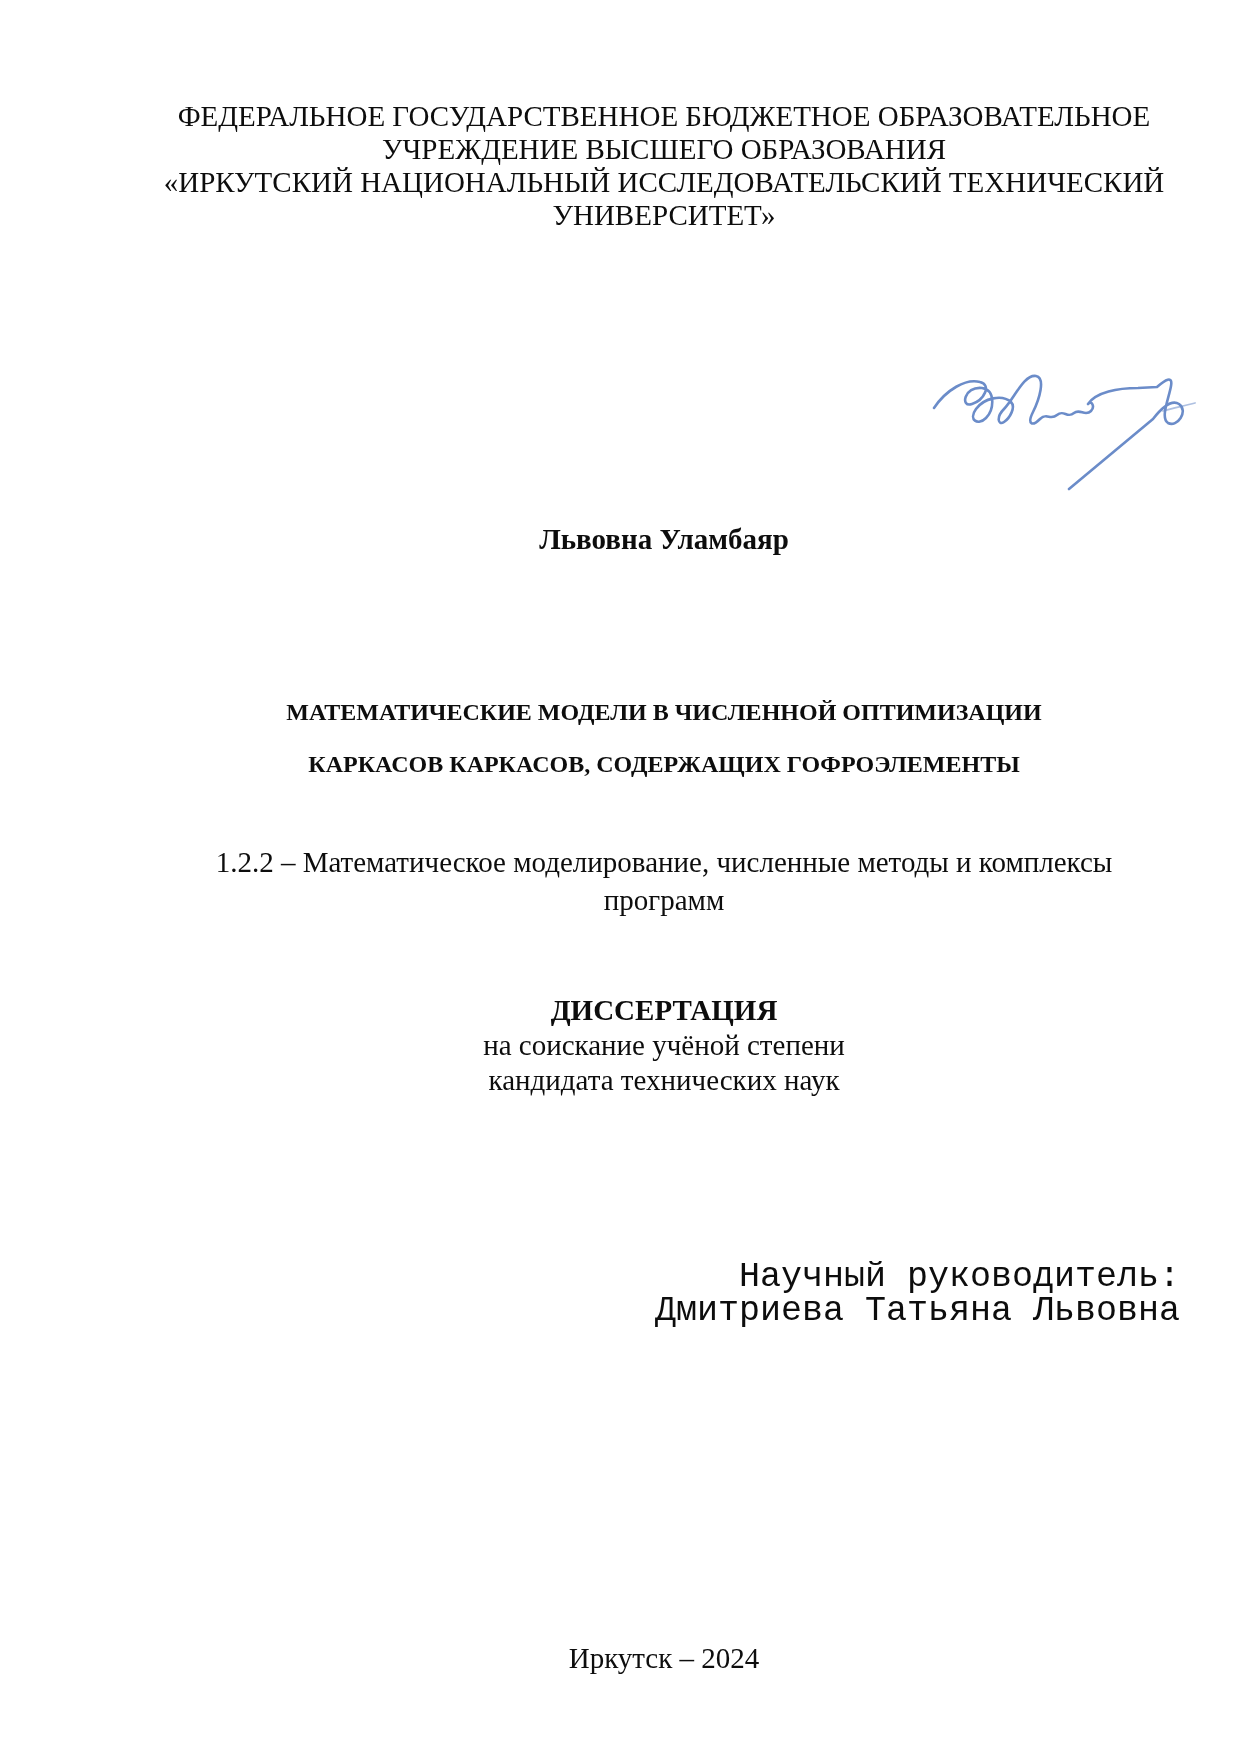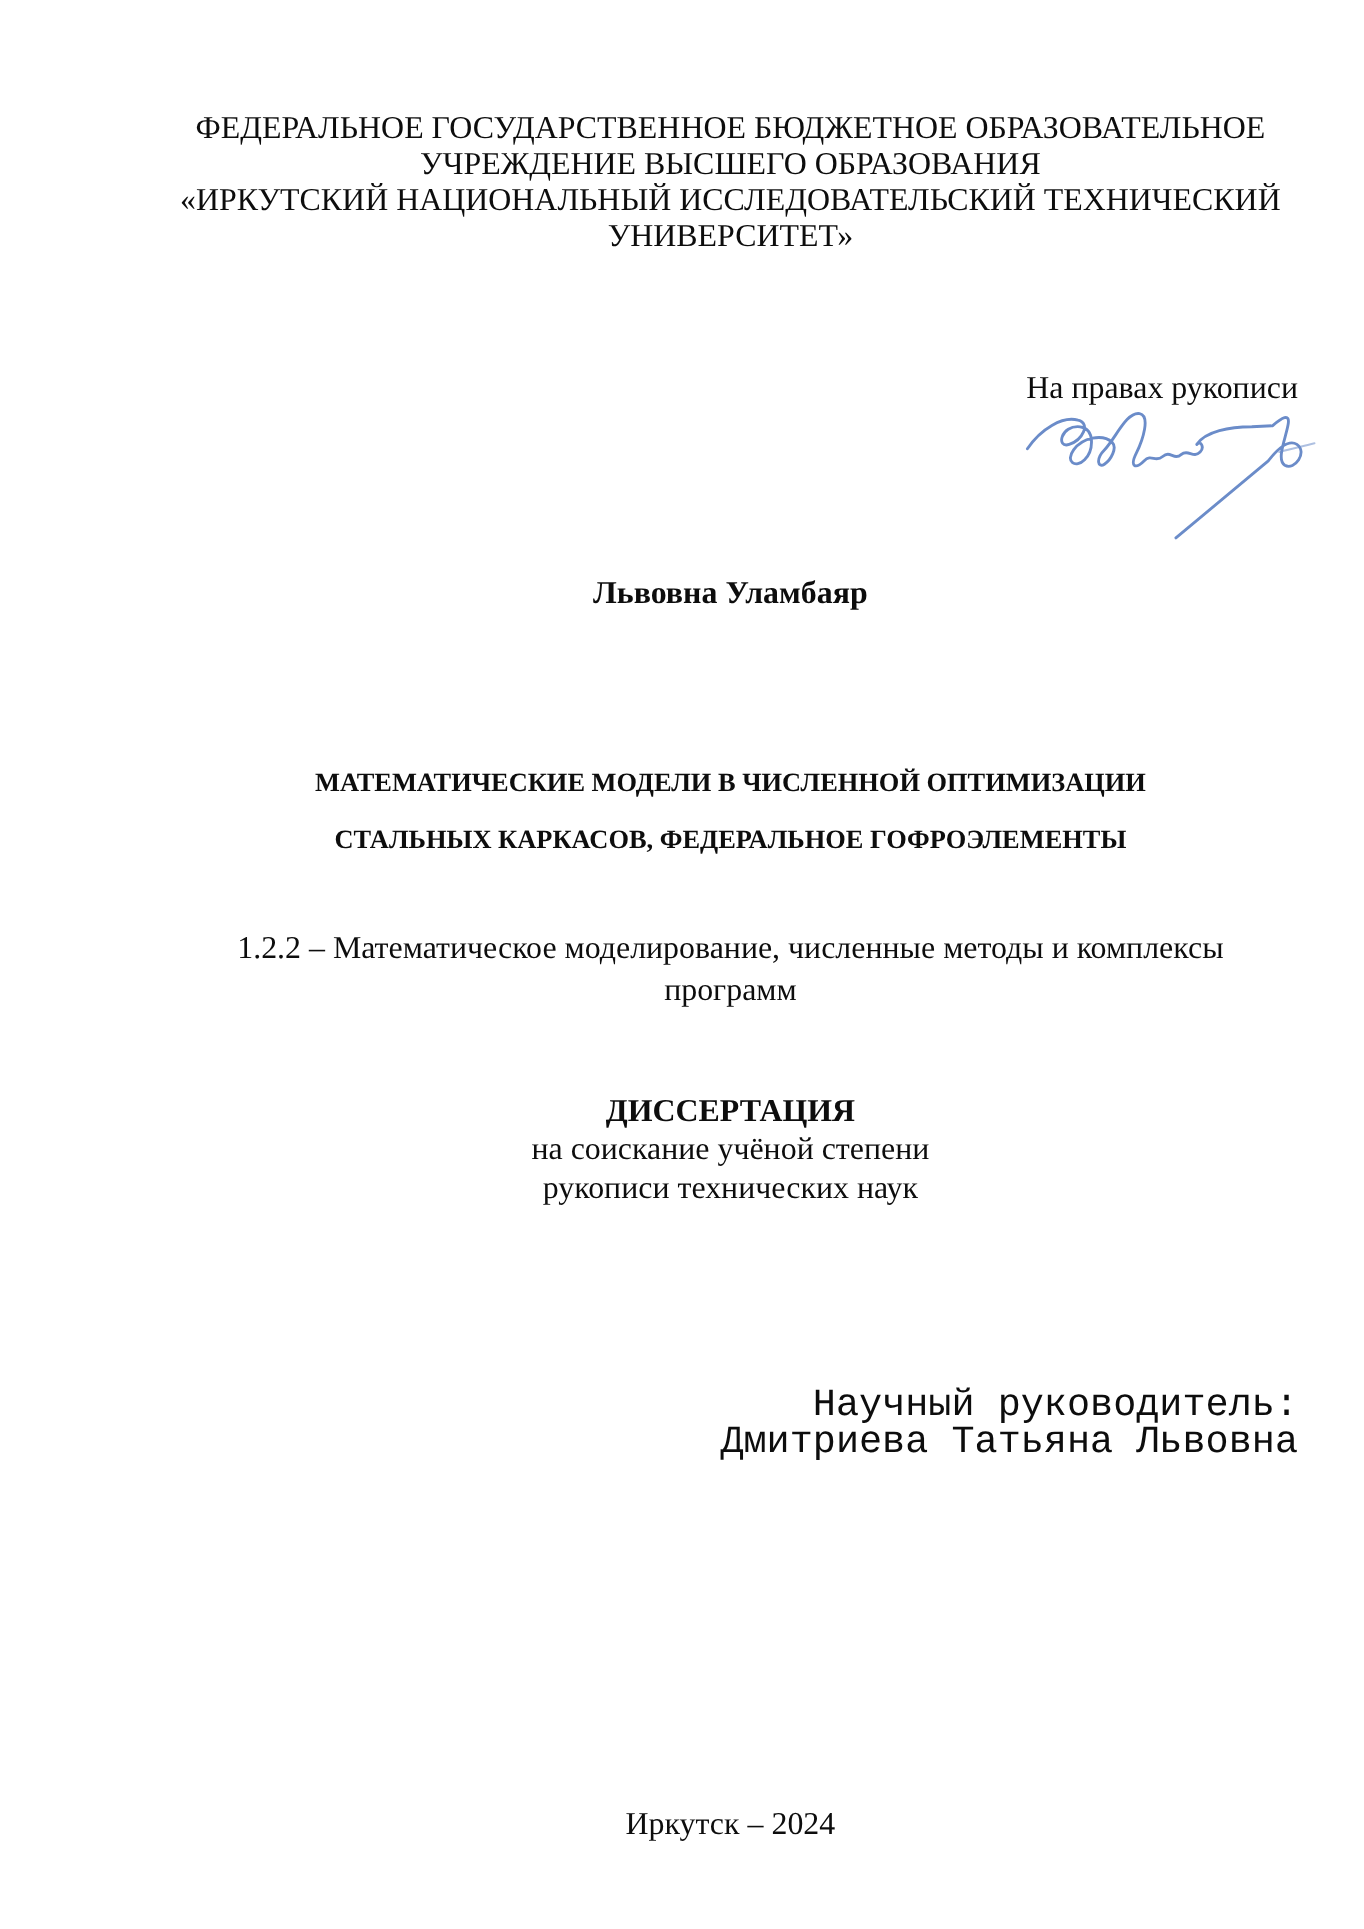--- a/index.html
+++ b/index.html
@@ -80,21 +80,20 @@
 
 <div class="page">
 
   <div class="block center institution">
     <div>ФЕДЕРАЛЬНОЕ ГОСУДАРСТВЕННОЕ БЮДЖЕТНОЕ ОБРАЗОВАТЕЛЬНОЕ</div>
     <div>УЧРЕЖДЕНИЕ ВЫСШЕГО ОБРАЗОВАНИЯ</div>
     <div>«ИРКУТСКИЙ НАЦИОНАЛЬНЫЙ ИССЛЕДОВАТЕЛЬСКИЙ ТЕХНИЧЕСКИЙ</div>
     <div>УНИВЕРСИТЕТ»</div>
   </div>
 
-  <div class="block right manuscript-note">На правах рукописи</div>
 
   <div class="signature-wrap">
     <svg width="280" height="132" viewBox="0 0 280 132" fill="none" xmlns="http://www.w3.org/2000/svg">
       <path d="M14,42
                C26,24 46,12 60,16
                C72,19 64,34 52,38
                C40,42 44,20 62,22
                C76,24 74,44 66,52
                C58,60 48,54 56,43
                C64,32 82,28 91,36
@@ -115,32 +114,32 @@
                C251,33 240,44 233,53
                L149,123" stroke="#6b8cc9" stroke-width="2.6" stroke-linecap="round" stroke-linejoin="round"></path>
       <path d="M243,45 C253,42 264,40 275,37" stroke="#6b8cc9" stroke-width="1.8" stroke-linecap="round" opacity="0.55"></path>
     </svg>
   </div>
 
   <div class="block center bold author">Львовна Уламбаяр</div>
 
   <div class="block center bold main-title">
     <div>МАТЕМАТИЧЕСКИЕ МОДЕЛИ В ЧИСЛЕННОЙ ОПТИМИЗАЦИИ</div>
-    <div>СТАЛЬНЫХ КАРКАСОВ, ФЕДЕРАЛЬНОЕ ГОФРОЭЛЕМЕНТЫ</div>
+    <div>КАРКАСОВ КАРКАСОВ, СОДЕРЖАЩИХ ГОФРОЭЛЕМЕНТЫ</div>
   </div>
 
   <div class="block center specialty">
     <div>1.2.2 – Математическое моделирование, численные методы и комплексы</div>
     <div>программ</div>
   </div>
 
   <div class="block center dissertation">
     <div class="bold">ДИССЕРТАЦИЯ</div>
     <div>на соискание учёной степени</div>
-    <div>рукописи технических наук</div>
+    <div>кандидата технических наук</div>
   </div>
 
   <div class="block right supervisor">
     <div>Научный руководитель:</div>
     <div>Дмитриева Татьяна Львовна</div>
   </div>
 
   <div class="block center city-year">Иркутск – 2024</div>
 
 </div>

